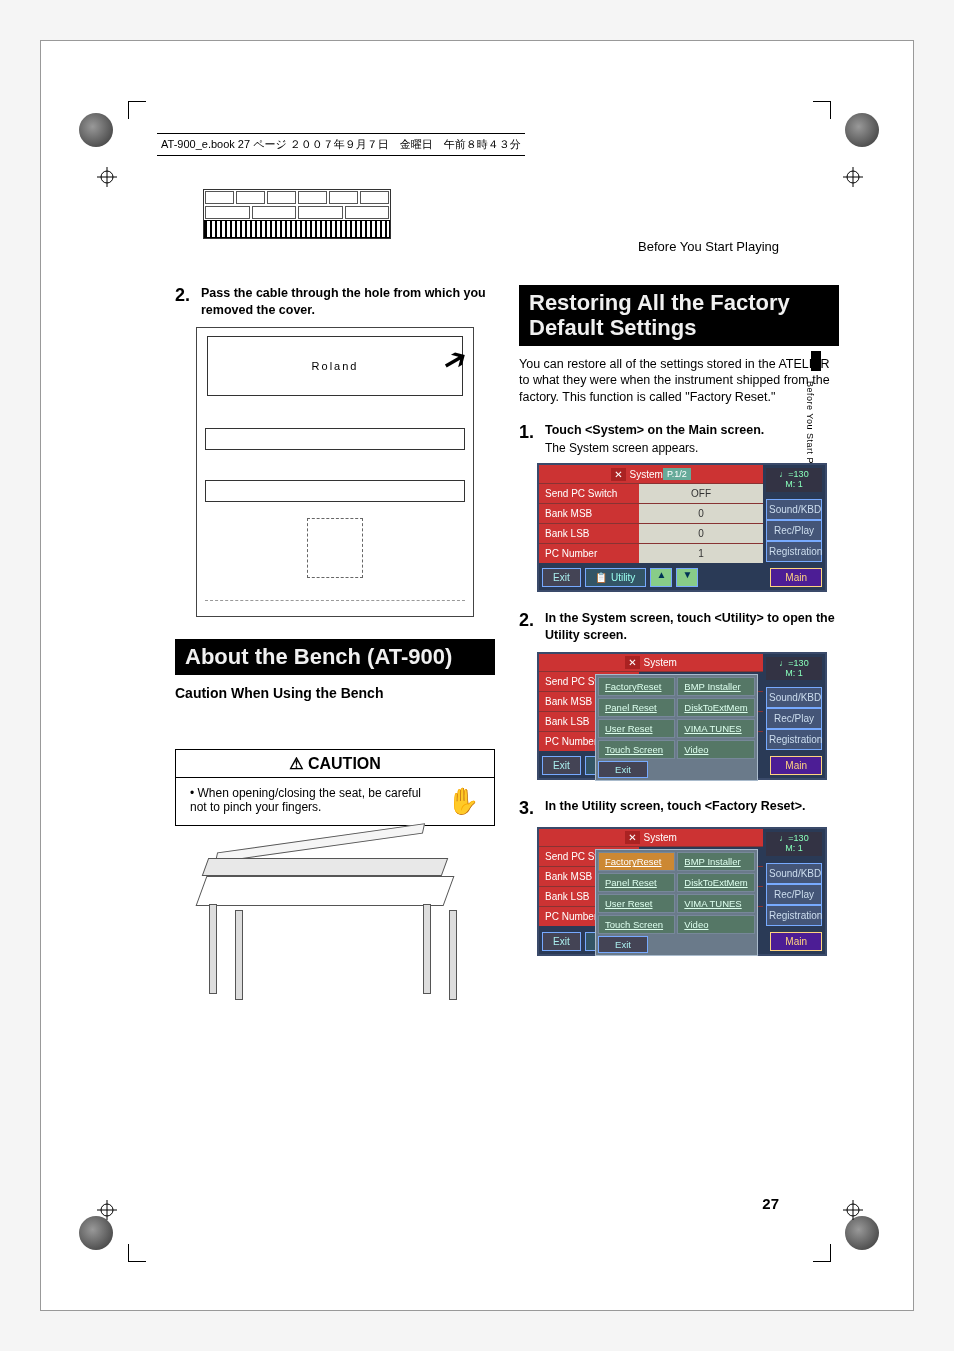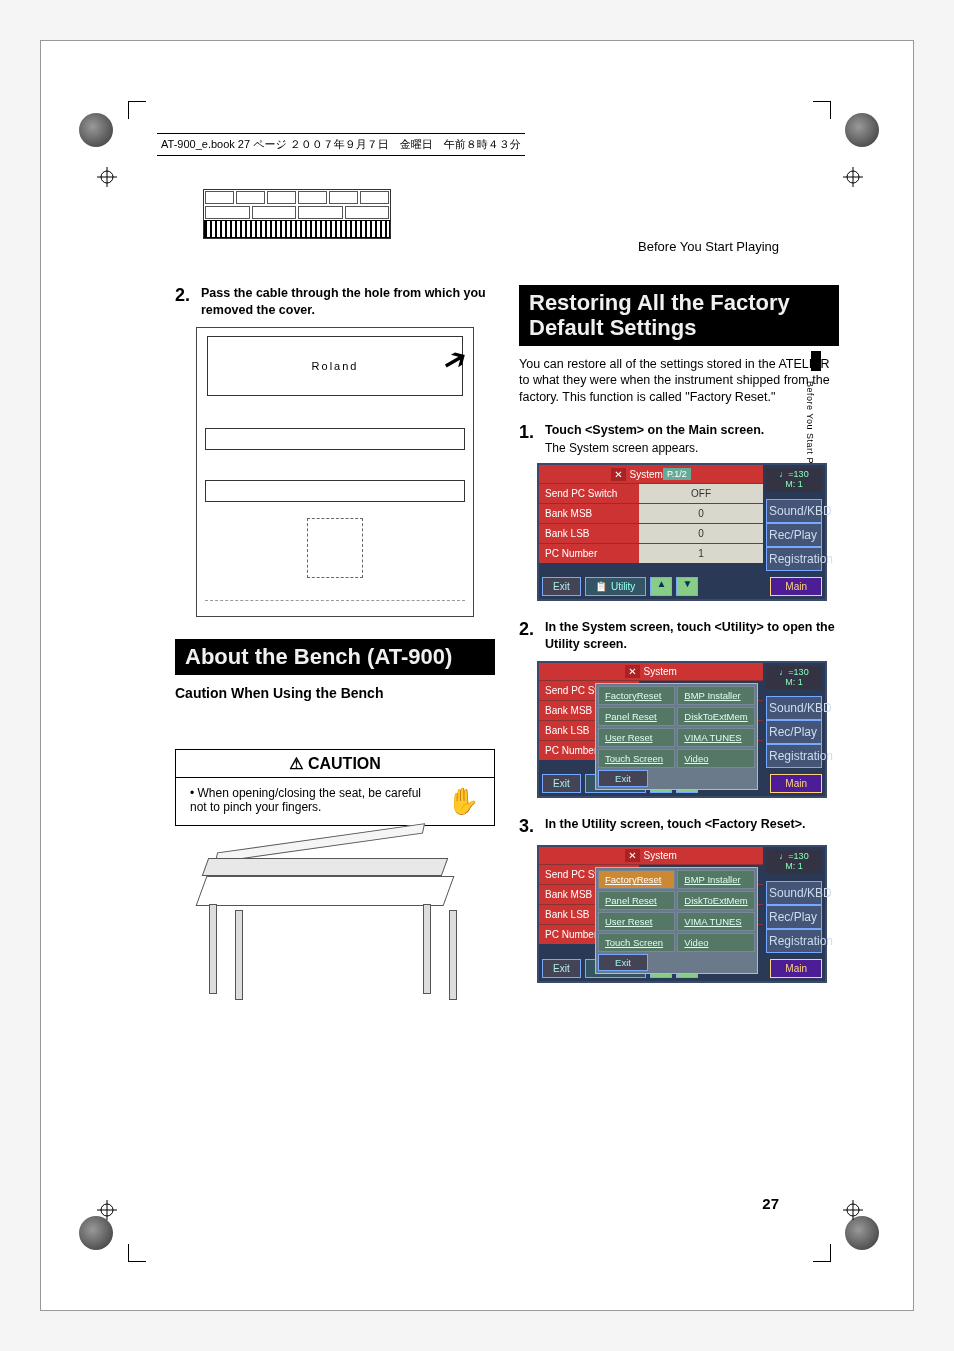--- a/index.html
+++ b/index.html
@@ -121,21 +121,21 @@
   }
   .scr-inner { display:flex; }
   .scr-main { flex:1; }
   .scr-side { width: 62px; display:flex; flex-direction:column; gap:7px; padding:3px;}
   .scr-title { background:#c33; color:#fff; padding:3px 6px; display:flex; justify-content:center; align-items:center; }
   .scr-title .x { background:#a22; padding:1px 3px; margin-right:4px; }
   .scr-title .pg { background:#6a9; padding:1px 4px; font-size:9px;}
   .scr-row { display:flex; border-top:1px solid #833; }
   .scr-row .lbl { width: 100px; background:#c33; color:#fff; padding:4px 6px; }
   .scr-row .val { flex:1; background:#d8d8cc; color:#333; text-align:center; padding:4px; }
-  .scr-side .btn { background:#445577; color:#cde; border:1px solid #7af; padding:4px 2px; text-align:left; font-size:12px;}
+  .scr-side .btn { background:#445577; color:#cde; border:1px solid #7af; padding:4px 2px; text-align:center; font-size:10px;}
   .scr-side .tempo { background:#334; color:#8fb; padding:2px; text-align:center; font-size:9px; line-height:1.1;}
   .scr-bottom { display:flex; padding:3px; gap:4px; background:#2a3a56;}
   .scr-bottom .bbtn { background:#445; color:#aee; border:1px solid #7af; padding:3px 10px; font-size:10px;}
   .scr-bottom .bbtn.util { background:#356; color:#9fe; }
   .scr-bottom .arrow { background:#8c8; width:22px; text-align:center; border:1px solid #7af; color:#035;}
   .scr-bottom .main { margin-left:auto; background:#4c1d95; color:#ffd480; border:1px solid #ffd480; padding:3px 14px;}
 
   .util-popup {
     position:absolute; left:56px; top:20px; background:#6a7a8a; border:1px solid #abc; padding:2px;
     display:grid; grid-template-columns: 1fr 1fr; gap:2px; font-size:9.5px;

